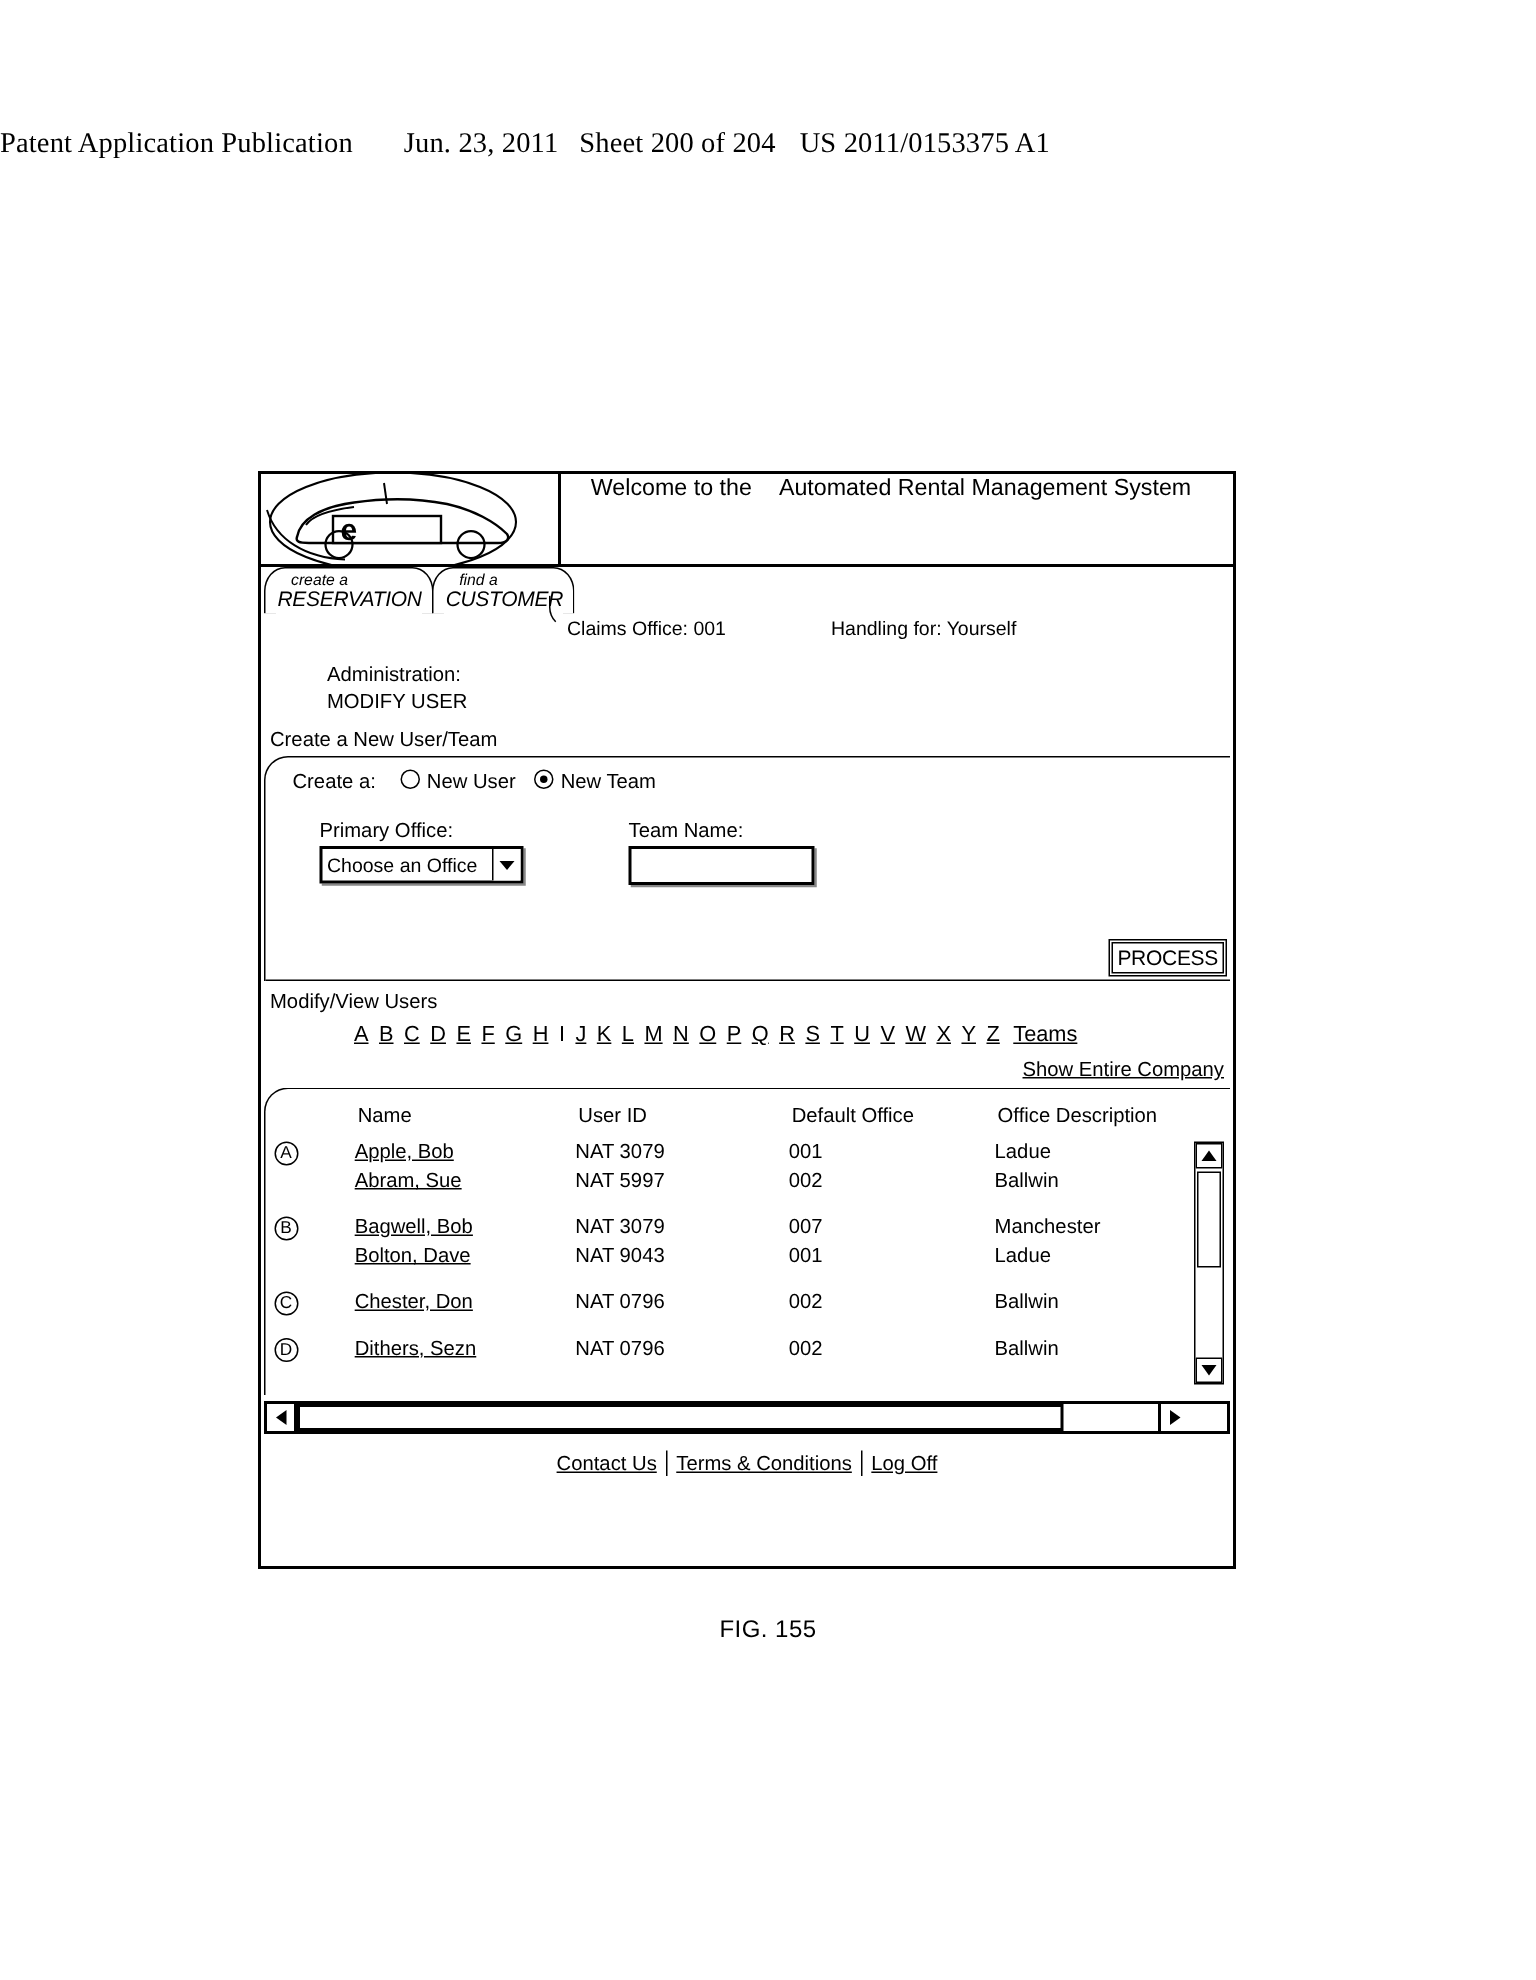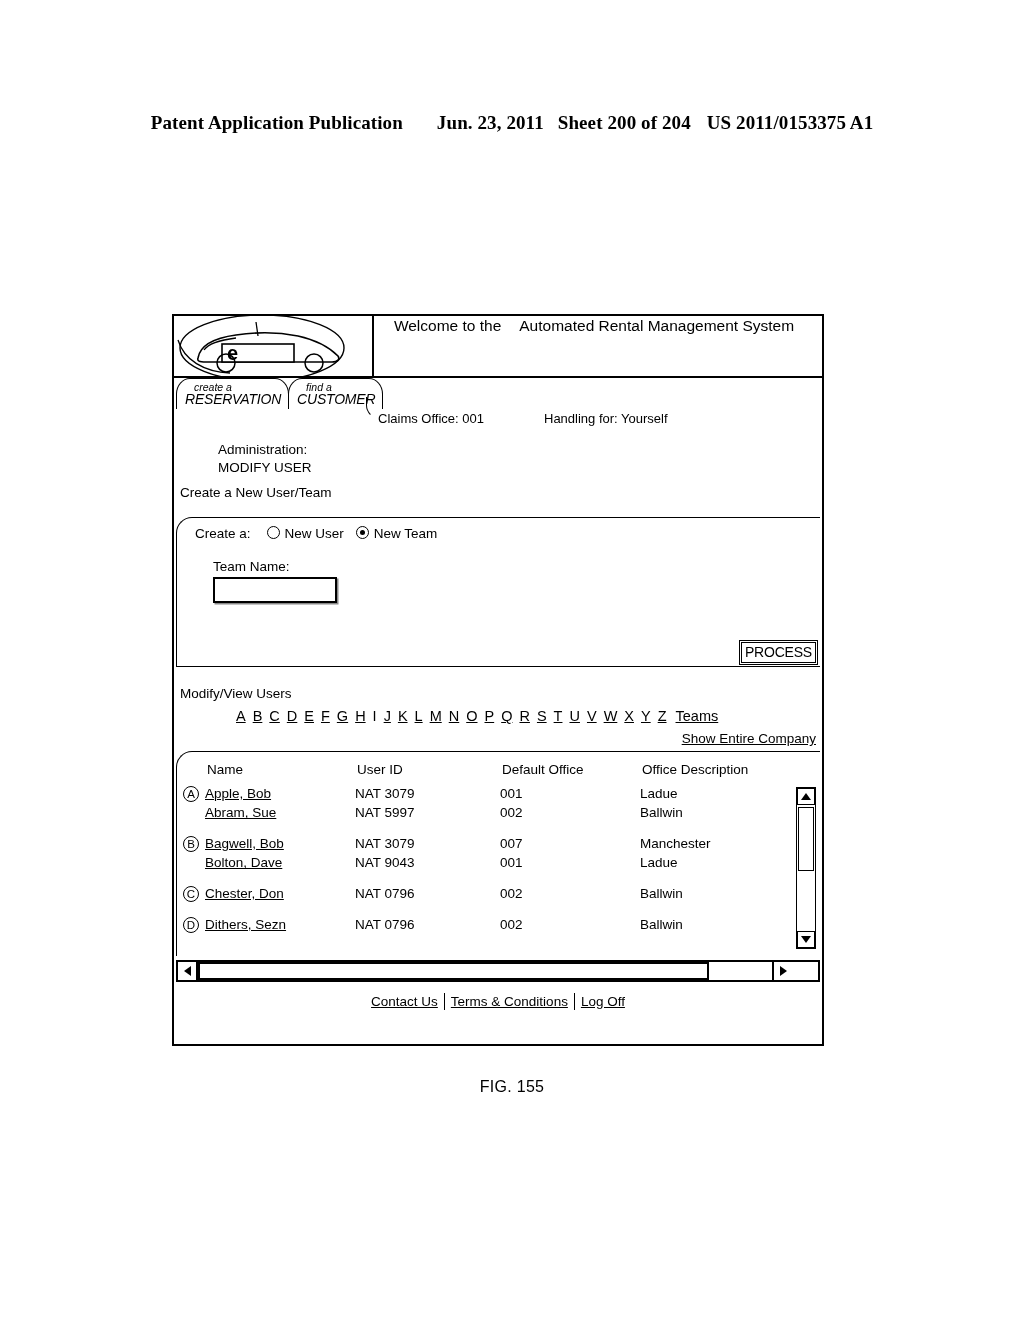--- a/index.html
+++ b/index.html
@@ -15,27 +15,26 @@
     position: relative;
     width: 1024px;
     height: 1320px;
     background: #fff;
   }
 
   
   .pub-header {
     position: absolute;
     top: 85px; left: 0; width: 1024px;
-    text-align: center;
+    text-align: left;
     font-family: "Liberation Serif", serif;
-    font-weight: bold;
+    font-weight: normal;
     font-size: 19px;
     letter-spacing: 0.1px;
     white-space: nowrap;
-    margin-top: 27px;
   }
   .pub-header span { display: inline-block; vertical-align: baseline; }
   .ph-title { margin-right: 34px; }
   .ph-date { margin-right: 14px; }
   .ph-sheet { margin-right: 16px; }
 
   
   .fig-caption {
     position: absolute;
     top: 1078px; left: 0; width: 1024px;
@@ -153,37 +152,37 @@
     border-bottom: 1.6px solid transparent;
   }
 
   
   .context-row {
     position: relative;
     height: 22px;
     font-size: 13px;
   }
   .claims-office { position: absolute; left: 204px; top: 0; }
-  .handling-for  { position: absolute; left: 370px; top: 0; }
+  .handling-for  { position: absolute; left: 380px; top: 0; }
 
   
   .admin-block {
     padding: 8px 0 4px 44px;
     font-size: 13.5px;
     line-height: 1.34;
   }
   .section-caption {
     font-size: 13.5px;
     padding: 4px 0 4px 6px;
   }
 
   
   .create-panel {
     position: relative;
-    margin: 13px 2px;
+    margin: 0 2px;
     border-top: 1.5px solid #000;
     border-left: 1.5px solid #000;
     border-top-left-radius: 16px;
     height: 150px;
   }
   .create-panel::after {
     content: "";
     position: absolute;
     left: 0; right: 0; bottom: 0;
     border-bottom: 1.5px solid #000;
@@ -310,21 +309,21 @@
     width: 100%;
     padding: 8px 0 0 0;
   }
   .tbl-row {
     display: flex;
     font-size: 13.5px;
     line-height: 1.45;
   }
   .tbl-head { padding-bottom: 4px; }
   .c-marker { width: 28px; text-align: center; }
-  .c-name   { width: 150px; }
+  .c-name   { width: 150px; margin-left: 32px; }
   .c-uid    { width: 145px; }
   .c-office { width: 140px; }
   .c-desc   { width: 160px; }
   .tbl-head .c-name   { padding-left: 2px; }
   .tbl-head .c-uid    { padding-left: 2px; }
   .tbl-head .c-office { padding-left: 2px; }
   .tbl-head .c-desc   { padding-left: 2px; }
   .circ {
     display: inline-block;
     width: 16px; height: 16px;
@@ -497,20 +496,29 @@
             <span class="radio-label">New User</span>
           </span>
           <span class="radio-item">
             <span class="radio checked"></span>
             <span class="radio-label">New Team</span>
           </span>
         </span>
       </div>
 
       <div class="fields-row">
+        <div class="field-block">
+          <div class="field-label">Primary Office:</div>
+          <div class="select-box">
+            <span class="select-value">Choose an Office</span>
+            <span class="select-arrow">
+                <span class="caret-down"></span>
+              </span>
+          </div>
+        </div>
         <div class="field-block">
           <div class="field-label">Team Name:</div>
           <div class="text-box"></div>
         </div>
       </div>
 
       <div class="process-row">
         <span class="process-btn">PROCESS</span>
       </div>
     </div>

